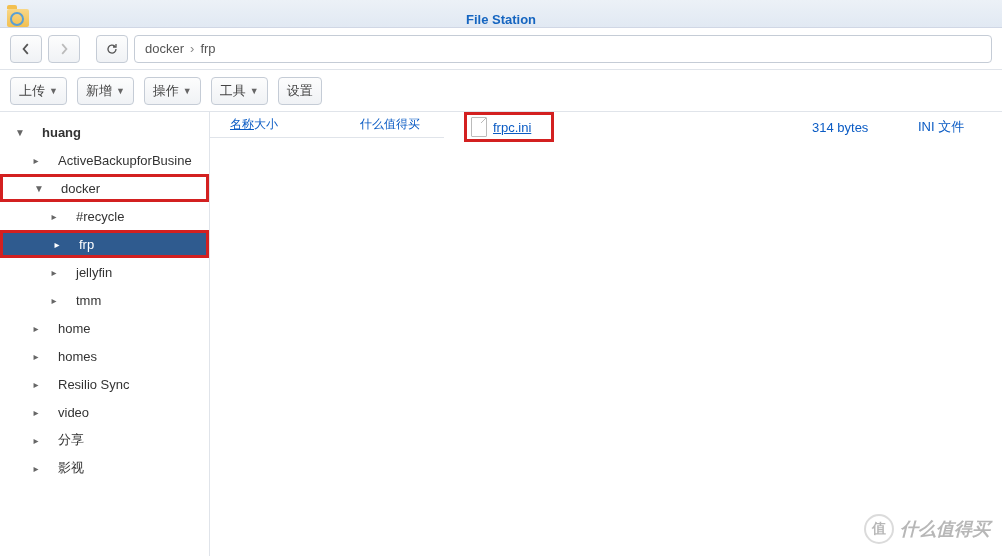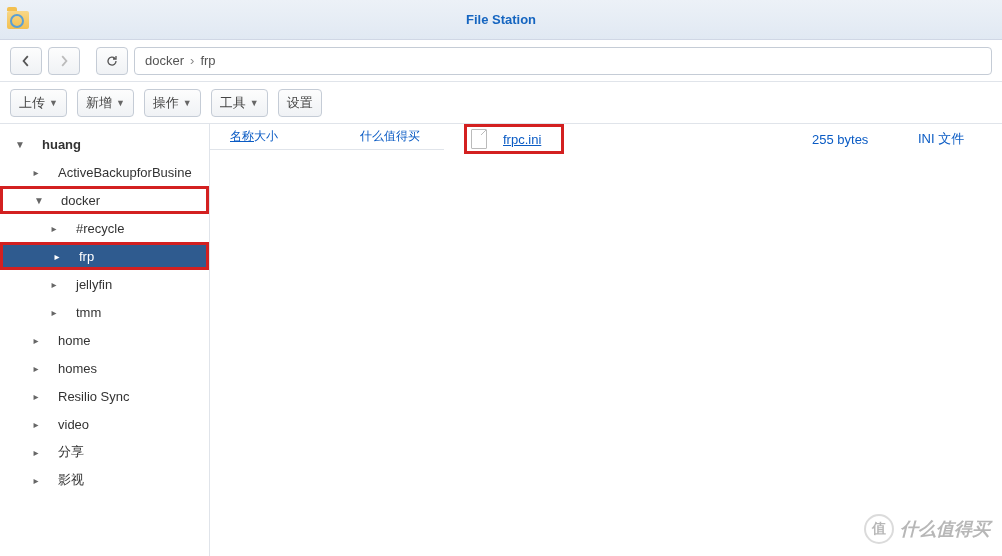--- a/index.html
+++ b/index.html
@@ -1,18 +1,18 @@
 <!DOCTYPE html>
 <html><head>
   <meta charset="utf-8">
   <style>
     * { margin: 0; padding: 0; box-sizing: border-box; }
     body { font-family: -apple-system, "Helvetica Neue", Arial, sans-serif; font-size: 13px; color: #333; background: #fff; width: 1002px; height: 556px; overflow: hidden; position: relative; }
     
-    .titlebar { height: 40px; background: linear-gradient(#ecf1f7, #e1e9f3); display: flex; align-items: center; border-bottom: 1px solid #d0d7e5; }
+    .titlebar { height: 28px; background: linear-gradient(#ecf1f7, #e1e9f3); display: flex; align-items: flex-end; border-bottom: 1px solid #d0d7e5; }
     .titlebar-left { width: 36px; display: flex; align-items: center; justify-content: center; }
     .folder-icon { width: 22px; height: 18px; background: linear-gradient(#f8d788, #f3c050); border-radius: 2px; position: relative; }
     .folder-icon::before { content: ''; position: absolute; top: -4px; left: 0; width: 10px; height: 4px; background: #f3c050; border-radius: 2px 2px 0 0; }
     .folder-icon::after { content: ''; position: absolute; top: 3px; left: 3px; width: 10px; height: 10px; border: 2px solid #5a9fd4; border-radius: 50%; }
     .titlebar-title { flex: 1; text-align: center; color: #1565c0; font-weight: bold; font-size: 13px; }
     
     .toolbar { height: 42px; display: flex; align-items: center; padding: 0 10px; gap: 6px; border-bottom: 1px solid #e0e4ea; }
     .nav-btn { width: 32px; height: 28px; border: 1px solid #c5ccd6; border-radius: 4px; background: linear-gradient(#fdfdfd, #f0f2f5); display: flex; align-items: center; justify-content: center; cursor: pointer; }
     .nav-btn svg { width: 12px; height: 12px; }
     .nav-sep { width: 4px; }
@@ -37,21 +37,21 @@
     .highlight-red { border: 3px solid #d32020; }
     
     .content { flex: 1; display: flex; flex-direction: row; }
     .list-header { height: 26px; display: flex; align-items: center; border-bottom: 1px solid #e0e4ea; font-size: 12px; }
     .col-name { flex: 1; padding-left: 20px; color: #0a5bc4; }
     .col-name-text { text-decoration: underline; text-decoration-color: #0a5bc4; }
     .col-size { width: 100px; text-align: left; padding-right: 10px; color: #0a5bc4; }
     .col-type { width: 90px; padding-left: 6px; color: #0a5bc4; }
     .list-body { flex: 1; overflow: auto; }
     .list-row { height: 30px; display: flex; align-items: center; font-size: 13px; color: #444; }
-    .file-entry { display: flex; align-items: center; gap: 16px; padding-left: 8px; text-decoration: underline; }
+    .file-entry { display: flex; align-items: center; gap: 6px; padding-left: 8px; text-decoration: underline; }
     .file-icon { width: 16px; height: 20px; background: #fff; border: 1px solid #bbb; border-radius: 1px; position: relative; }
     .file-icon::after { content: ''; position: absolute; top: 0; right: 0; width: 5px; height: 5px; background: linear-gradient(135deg, transparent 45%, #bbb 50%, #fff 55%); }
     .file-highlight { border: 3px solid #d32020; padding: 2px 20px 2px 4px; display: inline-flex; align-items: center; }
     
     .watermark { position: absolute; right: 12px; bottom: 12px; display: flex; align-items: center; gap: 6px; opacity: 0.35; font-size: 18px; color: #333; font-weight: bold; font-style: italic; }
     .watermark-badge { width: 30px; height: 30px; border-radius: 50%; border: 2px solid #999; display: flex; align-items: center; justify-content: center; font-size: 14px; font-style: normal; }
   </style>
 </head>
 <body>
 
@@ -172,21 +172,21 @@
       <div class="col-name"><span class="col-name-text">名称</span></div>
       <div class="col-size">大小</div>
       <div class="col-type">什么值得买</div>
     </div>
     <div class="list-body" id="list-body">
         <div class="list-row">
           <div class="col-name"><span class="file-entry file-highlight">
               <span class="file-icon"></span>
               <span>frpc.ini</span>
             </span></div>
-          <div class="col-size">255 bytes</div>
+          <div class="col-size">314 bytes</div>
           <div class="col-type">INI 文件</div>
         </div>
       </div>
   </div>
 </div>
 
 <div class="watermark">
   <div class="watermark-badge">值</div>
   <span>什么值得买</span>
 </div>

